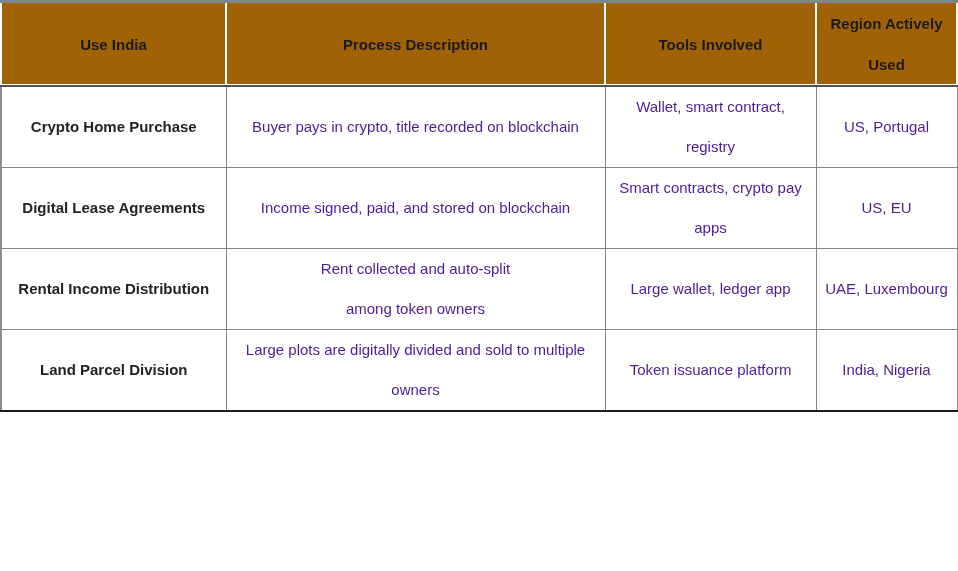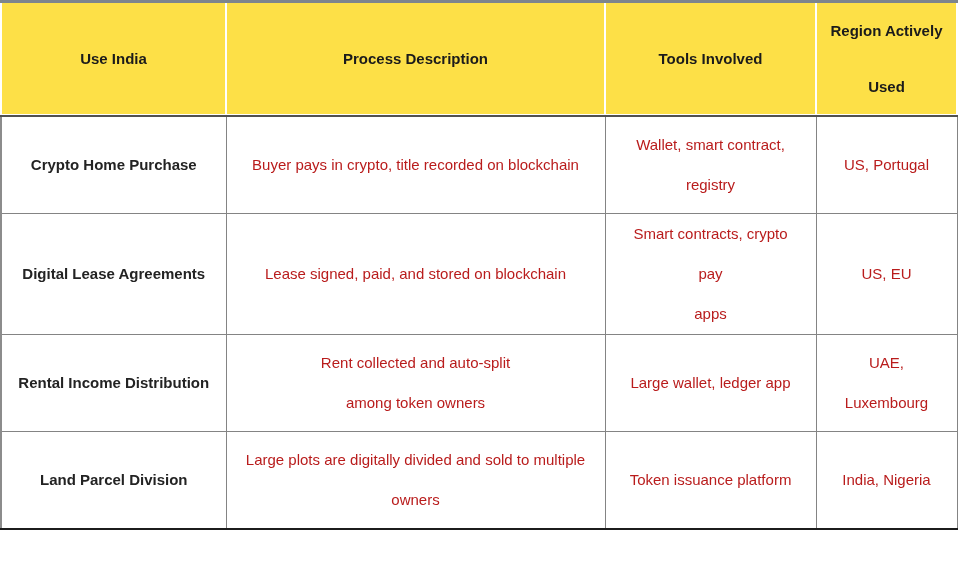--- a/index.html
+++ b/index.html
@@ -17,51 +17,51 @@
   }
   table.data-table {
     border-collapse: collapse;
     table-layout: fixed;
     width: 956px;
     border-top: 3px solid #7d858d;
     border-left: 2px solid #8c8c8c;
     border-bottom: 2px solid #1c1c1c;
   }
   table.data-table th {
-    background: #fde047;
+    background: #a16207;
     color: #1b1b1b;
     font-size: 15px;
     font-weight: bold;
     text-align: center;
     vertical-align: middle;
-    line-height: 56px;
+    line-height: 41px;
     height: 73px;
     padding: 0 4px;
     border-left: 2px solid #ffffff;
     border-right: 2px solid #ffffff;
     border-bottom: 2px solid #515151;
     box-shadow: inset 0 -1px 0 #ffffff;
     white-space: pre-line;
   }
   table.data-table td {
-    color: #b91c1c;
+    color: #4c1d95;
     font-size: 15px;
     text-align: center;
     vertical-align: middle;
     line-height: 40px;
     height: 80px;
-    padding: 0 16px;
+    padding: 0 8px;
     border: 1px solid #848484;
     white-space: pre-line;
     overflow: hidden;
   }
   table.data-table td.col-usecase {
     font-weight: bold;
     color: #232323;
-    padding: 8px 4px;
+    padding: 0 4px;
   }
 </style>
 </head>
 <body>
 
 <div class="page">
   <table class="data-table">
     <colgroup>
       <col style="width:225px">
       <col style="width:379px">
@@ -79,21 +79,21 @@
     <tbody>
       <tr>
         <td class="col-usecase">Crypto Home Purchase</td>
         <td>Buyer pays in crypto, title recorded on blockchain</td>
         <td>Wallet, smart contract,
 registry</td>
         <td>US, Portugal</td>
       </tr>
       <tr>
         <td class="col-usecase">Digital Lease Agreements</td>
-        <td>Lease signed, paid, and stored on blockchain</td>
+        <td>Income signed, paid, and stored on blockchain</td>
         <td>Smart contracts, crypto pay
 apps</td>
         <td>US, EU</td>
       </tr>
       <tr>
         <td class="col-usecase">Rental Income Distribution</td>
         <td>Rent collected and auto-split
 among token owners</td>
         <td>Large wallet, ledger app</td>
         <td>UAE, Luxembourg</td>

